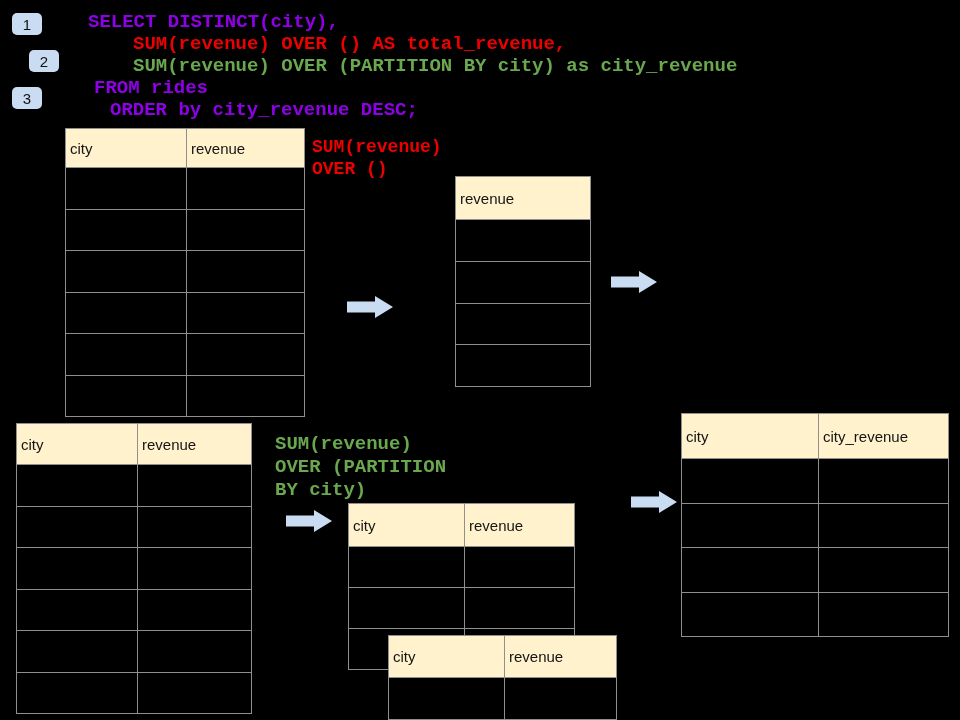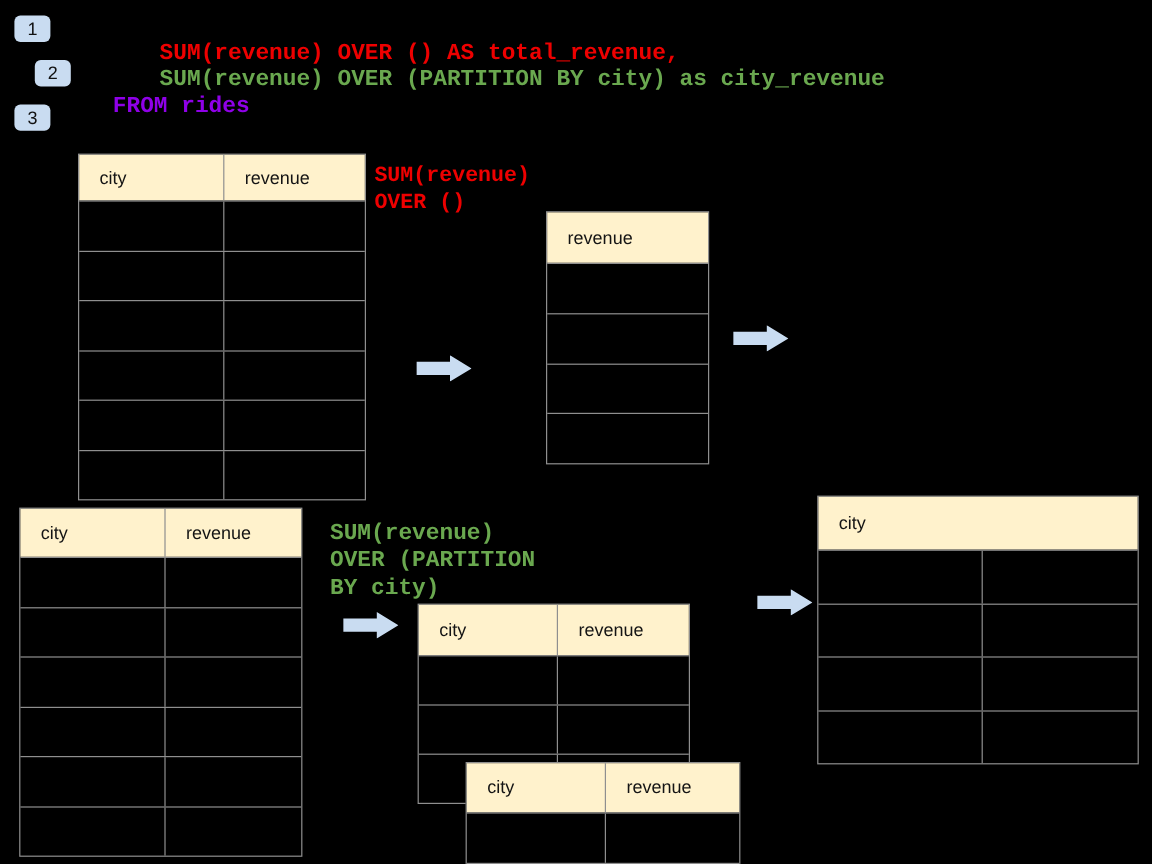--- a/index.html
+++ b/index.html
@@ -43,21 +43,21 @@
   .dtable{
     position:absolute;background:#000;box-sizing:border-box;
     border:1px solid var(--table_border,#8F8F8F);
   }
   .trow{display:flex;box-sizing:border-box;}
   .thead{background:var(--table_header_fill,#FFF2CC);}
   .tbody .trow{border-top:1px solid var(--table_border,#8F8F8F);}
   .tcell{flex:1;box-sizing:border-box;min-width:0;}
   .tcell + .tcell{border-left:1px solid var(--table_border,#8F8F8F);}
   .thead .tcell{
-    display:flex;align-items:center;padding-left:17px;
+    display:flex;align-items:center;padding-left:4px;
     font-size:15px;color:#141414;
   }
   .t1{left:65px;top:128px;width:240px}
   .t1 .thead{height:38px}
   .t1 .tbody .trow{height:41.5px}
   .t1 .tcell:first-child{flex:0 0 120px}
   .t2{left:455px;top:176px;width:136px}
   .t2 .thead{height:42px}
   .t2 .tbody .trow{height:41.75px}
   .t3{left:16px;top:423px;width:236px}
@@ -87,23 +87,25 @@
 </style>
 </head>
 <body>
 
 <div class="canvas">
 
   <div class="badge badge1">1</div>
   <div class="badge badge2">2</div>
   <div class="badge badge3">3</div>
 
+  <div class="codeline cl1 c-purple">SELECT DISTINCT(city),</div>
   <div class="codeline cl3 c-green">SUM(revenue) OVER (PARTITION BY city) as city_revenue</div>
   <div class="codeline cl2 c-red">SUM(revenue) OVER () AS total_revenue,</div>
   <div class="codeline cl4 c-purple">FROM rides</div>
+  <div class="codeline cl5 c-purple">ORDER by city_revenue DESC;</div>
 
   <div class="annot an-overall c-red">SUM(revenue)
 OVER ()</div>
   <div class="annot an-partition c-green">SUM(revenue)
 OVER (PARTITION
 BY city)</div>
 
   <div class="dtable t1">
     <div class="trow thead">
       <div class="tcell">city</div>
@@ -221,20 +223,21 @@
           <div class="tcell"></div>
           <div class="tcell"></div>
         </div>
         <div class="trow"></div>
       </div>
   </div>
 
   <div class="dtable t6">
     <div class="trow thead">
       <div class="tcell">city</div>
+      <div class="tcell">city_revenue</div>
     </div>
     <div class="tbody">
         <div class="trow">
           <div class="tcell"></div>
           <div class="tcell"></div>
         </div>
         <div class="trow">
           <div class="tcell"></div>
           <div class="tcell"></div>
         </div>

